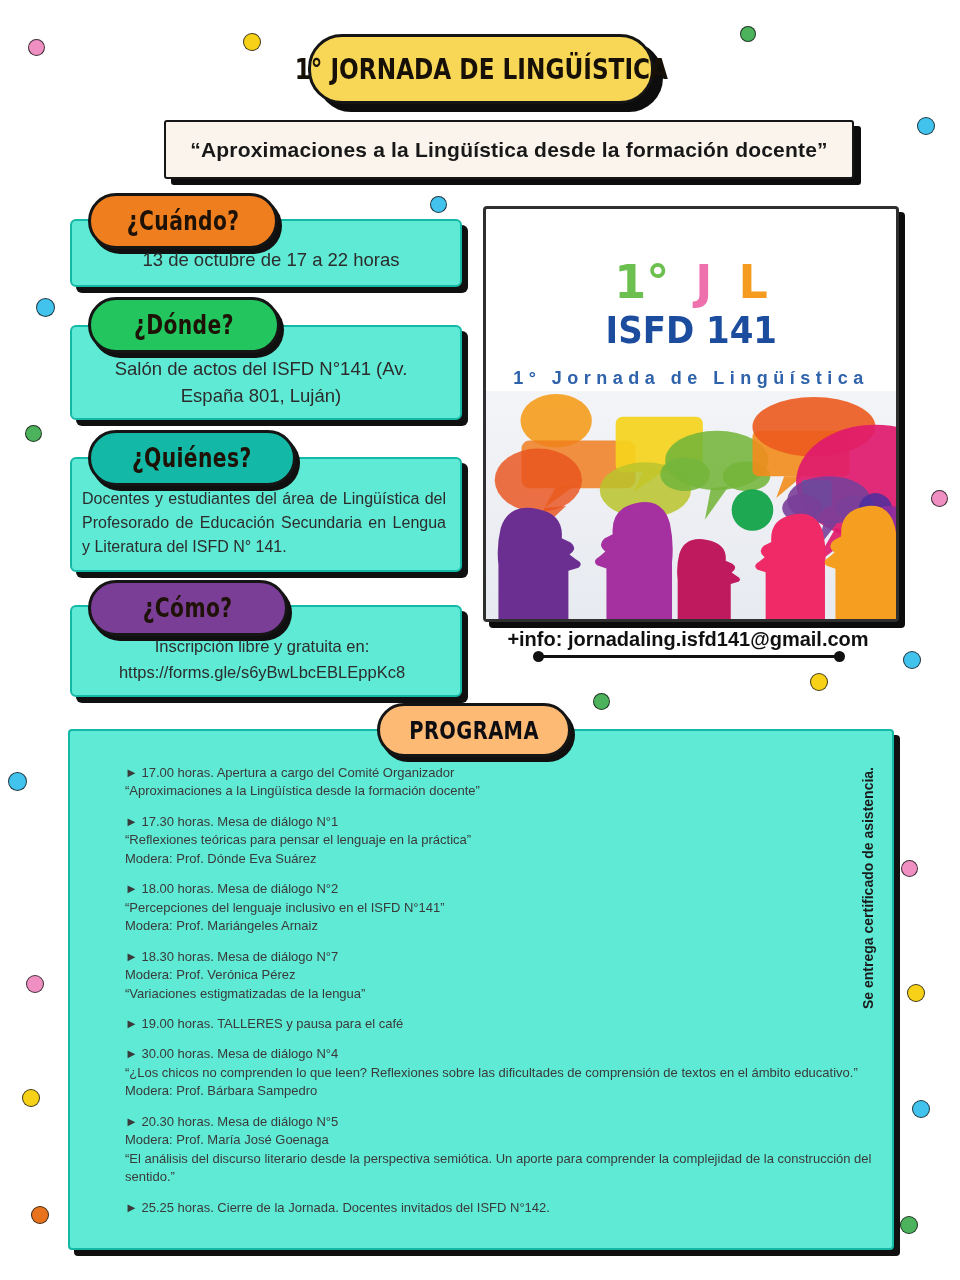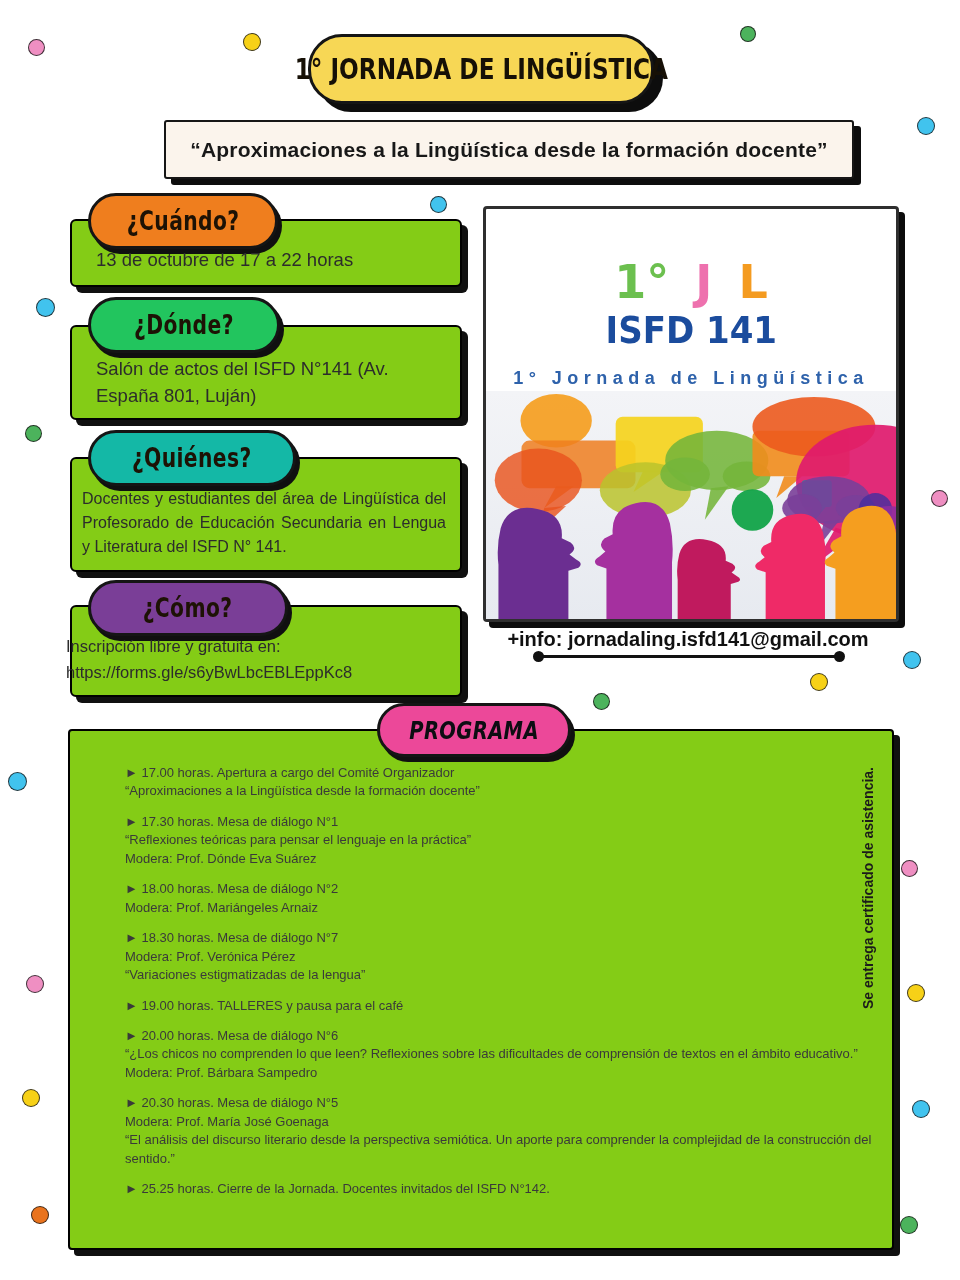--- a/index.html
+++ b/index.html
@@ -11,63 +11,63 @@
   .pill{
     position:absolute;display:flex;align-items:center;justify-content:center;
     border:3px solid #151515;border-radius:28px;box-shadow:4px 5px 0 #101010;
     z-index:3;
   }
   .pill .pill-label{
     font-family:"DejaVu Sans",sans-serif;font-weight:800;color:#1d1205;
     transform:scaleX(.78);white-space:nowrap;letter-spacing:.5px;
   }
   .cardbox{
-    position:absolute;background:#84cc16;border:2px solid #000000;border-radius:6px;
+    position:absolute;background:#5eead4;border:2px solid #14b8a6;border-radius:6px;
     box-shadow:6px 6px 0 #101010;z-index:2;
   }
   .dot{position:absolute;border-radius:50%;border:1.5px solid rgba(20,20,20,.8);z-index:5;}
   
   .title-pill{
     position:absolute;left:308px;top:34px;width:340px;height:64px;
     background:#f7d755;border:3px solid #151515;border-radius:34px;
     box-shadow:9px 8px 0 #0d0d0d;display:flex;align-items:center;justify-content:center;z-index:3;
   }
   .title-pill span{
     font-family:"DejaVu Sans",sans-serif;font-weight:800;font-size:29px;color:#161006;
     transform:scaleX(.8);white-space:nowrap;
   }
   .subtitle-box{
     position:absolute;left:164px;top:120px;width:686px;height:55px;
     background:#fbf4ec;border:2px solid #161616;border-radius:3px;box-shadow:7px 6px 0 #0d0d0d;
     display:flex;align-items:center;justify-content:center;
   }
   .subtitle-box span{font-weight:bold;font-size:21px;color:#181818;letter-spacing:.2px;}
   
-  .sec-text{position:absolute;z-index:3;color:#2c2c2c;}
+  .sec-text{position:absolute;z-index:3;color:#2c2c2c;text-align:center;}
   
   .flyer{
     position:absolute;left:483px;top:206px;width:410px;height:410px;
     background:#ffffff;border:3px solid #2f2f2f;border-radius:4px;box-shadow:6px 6px 0 #0c0c0c;z-index:2;
   }
   .flyer-logo{height:180px;display:flex;flex-direction:column;align-items:center;justify-content:flex-end;}
   .logo-mark{font-family:"DejaVu Sans",sans-serif;font-weight:800;font-size:46px;line-height:1;display:flex;gap:26px;}
   .logo-name{font-family:"DejaVu Sans",sans-serif;font-weight:800;font-size:37px;color:#1b4c9d;transform:scaleX(.92);margin-top:4px;}
   .logo-caption{font-weight:700;font-size:18px;color:#2e62ab;letter-spacing:5.5px;margin-top:16px;white-space:nowrap;}
   .flyer-art{position:absolute;left:0;bottom:0;width:100%;height:228px;
     background:linear-gradient(180deg,#f3f4f7 0%,#e7eaf0 100%);overflow:hidden;}
   
   .info-contact{position:absolute;left:483px;top:628px;width:410px;text-align:center;
     font-weight:800;font-size:20px;color:#101010;z-index:3;}
   .info-line{position:absolute;left:538px;top:655px;width:302px;height:3px;background:#111;z-index:3;}
   .info-line::before,.info-line::after{
     content:"";position:absolute;top:-4px;width:11px;height:11px;border-radius:50%;background:#111;}
   .info-line::before{left:-5px;}
   .info-line::after{right:-5px;}
   
-  .program-pill{left:377px;top:703px;width:188px;height:48px;background:#ec4899;font-style:italic;}
+  .program-pill{left:377px;top:703px;width:188px;height:48px;background:#fdba74;}
   .program-pill .pill-label{font-size:25px;color:#0d0d12;}
   .program-box{left:68px;top:729px;width:822px;height:517px;border-radius:4px;}
   .program-content{position:absolute;left:55px;top:33px;width:758px;z-index:3;
     font-size:13px;line-height:1.42;color:#3a3a3a;}
   .program-item{margin-bottom:12px;}
   .certificate-note{
     position:absolute;right:16px;top:10px;height:268px;z-index:3;
     writing-mode:vertical-rl;transform:rotate(180deg);
     font-weight:800;font-size:14px;color:#1b1b1b;white-space:nowrap;}
   
@@ -103,21 +103,21 @@
 <div class="cardbox" style="left:70px;top:457px;width:388px;height:111px;"></div>
 <div class="pill" style="left:88px;top:430px;width:202px;height:50px;background:#14b8a6;">
   <span class="pill-label" style="font-size:26px;">¿Quiénes?</span>
 </div>
 <div class="sec-text" style="left:82px;top:487px;width:364px;font-size:16px;line-height:1.5;text-align:justify;">Docentes y estudiantes del área de Lingüística del Profesorado de Educación Secundaria en Lengua y Literatura del ISFD N° 141.</div>
 
 <div class="cardbox" style="left:70px;top:605px;width:388px;height:88px;"></div>
 <div class="pill" style="left:88px;top:580px;width:194px;height:50px;background:#7a3e97;">
   <span class="pill-label" style="font-size:26px;">¿Cómo?</span>
 </div>
-<div class="sec-text" style="left:66px;top:634px;width:360px;font-size:16.5px;line-height:1.55;">
+<div class="sec-text" style="left:82px;top:634px;width:360px;font-size:16.5px;line-height:1.55;">
   <div>Inscripción libre y gratuita en:</div>
   <div>https://forms.gle/s6yBwLbcEBLEppKc8</div>
 </div>
 
 <div class="flyer">
   <div class="flyer-logo">
     <div class="logo-mark">
       <span style="color:#6cc04f;">1°</span>
       <span style="color:#ee71ae;">J</span>
       <span style="color:#f49b20;">L</span>
@@ -176,32 +176,33 @@
       <div>► 17.00 horas. Apertura a cargo del Comité Organizador</div>
       <div>“Aproximaciones a la Lingüística desde la formación docente”</div>
     </div>
     <div class="program-item">
       <div>► 17.30 horas. Mesa de diálogo N°1</div>
       <div>“Reflexiones teóricas para pensar el lenguaje en la práctica”</div>
       <div>Modera: Prof. Dónde Eva Suárez</div>
     </div>
     <div class="program-item">
       <div>► 18.00 horas. Mesa de diálogo N°2</div>
+      <div>“Percepciones del lenguaje inclusivo en el ISFD N°141”</div>
       <div>Modera: Prof. Mariángeles Arnaiz</div>
     </div>
     <div class="program-item">
       <div>► 18.30 horas. Mesa de diálogo N°7</div>
       <div>Modera: Prof. Verónica Pérez</div>
       <div>“Variaciones estigmatizadas de la lengua”</div>
     </div>
     <div class="program-item">
       <div>► 19.00 horas. TALLERES y pausa para el café</div>
     </div>
     <div class="program-item">
-      <div>► 20.00 horas. Mesa de diálogo N°6</div>
+      <div>► 30.00 horas. Mesa de diálogo N°4</div>
       <div>“¿Los chicos no comprenden lo que leen? Reflexiones sobre las dificultades de comprensión de textos en el ámbito educativo.”</div>
       <div>Modera: Prof. Bárbara Sampedro</div>
     </div>
     <div class="program-item">
       <div>► 20.30 horas. Mesa de diálogo N°5</div>
       <div>Modera: Prof. María José Goenaga</div>
       <div>“El análisis del discurso literario desde la perspectiva semiótica. Un aporte para comprender la complejidad de la construcción del sentido.”</div>
     </div>
     <div class="program-item">
       <div>► 25.25 horas. Cierre de la Jornada. Docentes invitados del ISFD N°142.</div>

